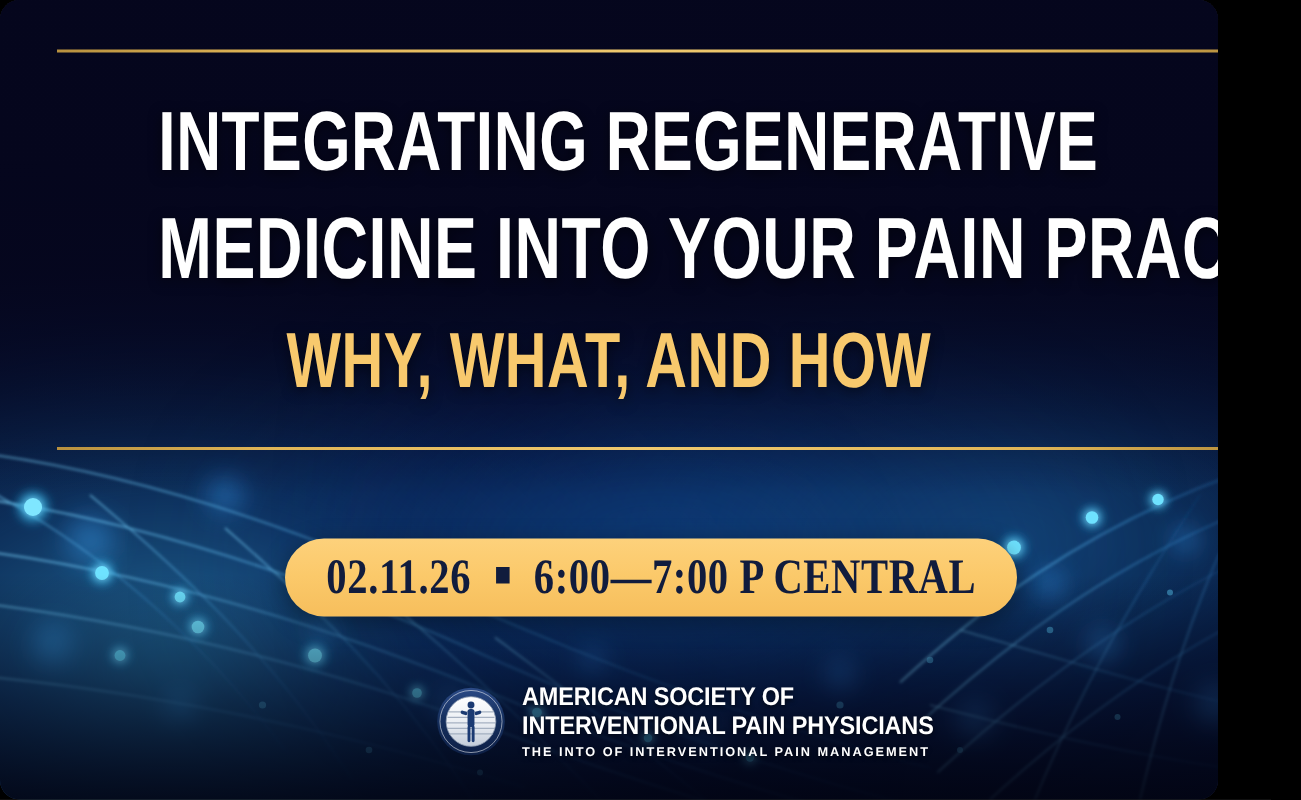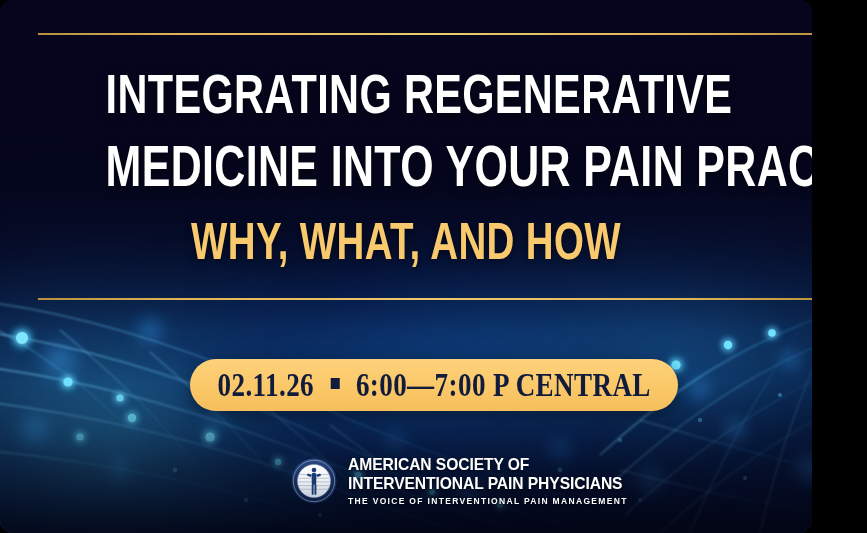--- a/index.html
+++ b/index.html
@@ -406,17 +406,17 @@
         <rect x="35" y="35" width="10" height="5" rx="2.5" transform="rotate(18 40 37)"></rect>
         <rect x="55" y="35" width="10" height="5" rx="2.5" transform="rotate(-18 60 37)"></rect>
         <rect x="45" y="56" width="4.2" height="24" rx="2"></rect>
         <rect x="51" y="56" width="4.2" height="24" rx="2"></rect>
       </g>
       <circle cx="50" cy="50" r="36" fill="none" stroke="#8e9bb0" stroke-width="1.2"></circle>
     </svg>
     <div class="logo-text">
       <span class="logo-l1">AMERICAN SOCIETY OF</span>
       <span class="logo-l2">INTERVENTIONAL PAIN PHYSICIANS</span>
-      <span class="logo-tag">THE VOICE OF INTERVENTIONAL PAIN MANAGEMENT</span>
+      <span class="logo-tag">THE INTO OF INTERVENTIONAL PAIN MANAGEMENT</span>
     </div>
   </div>
 
 </div>
 
 </body></html>

